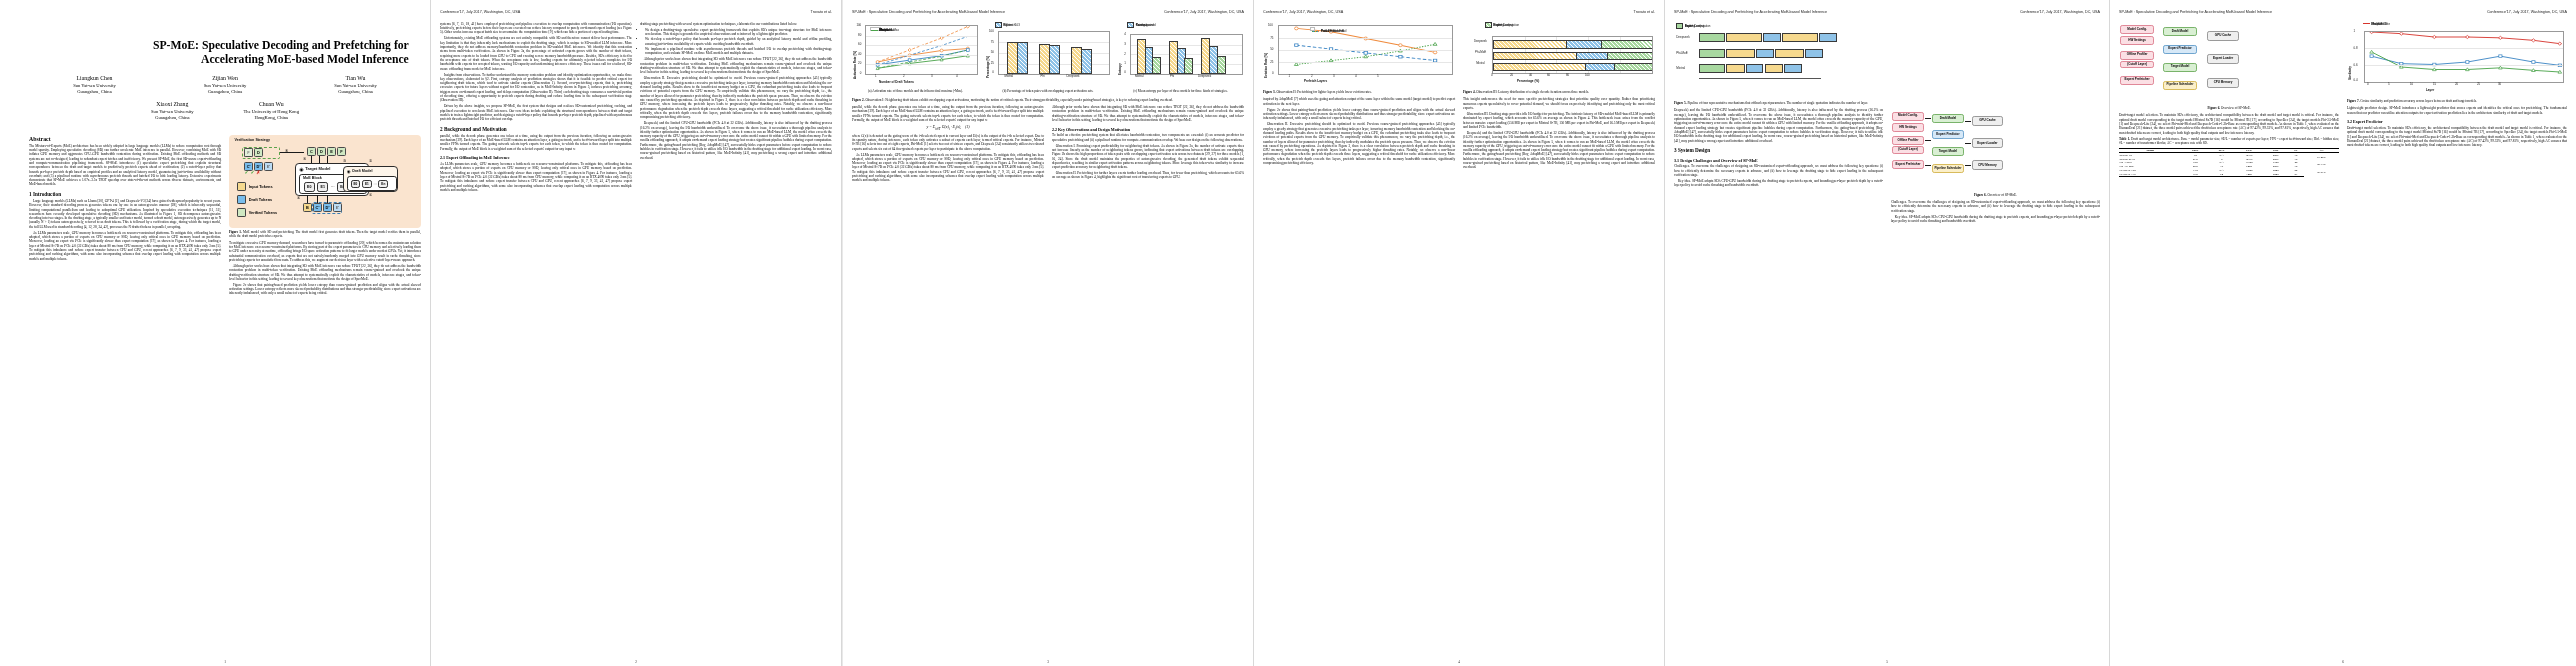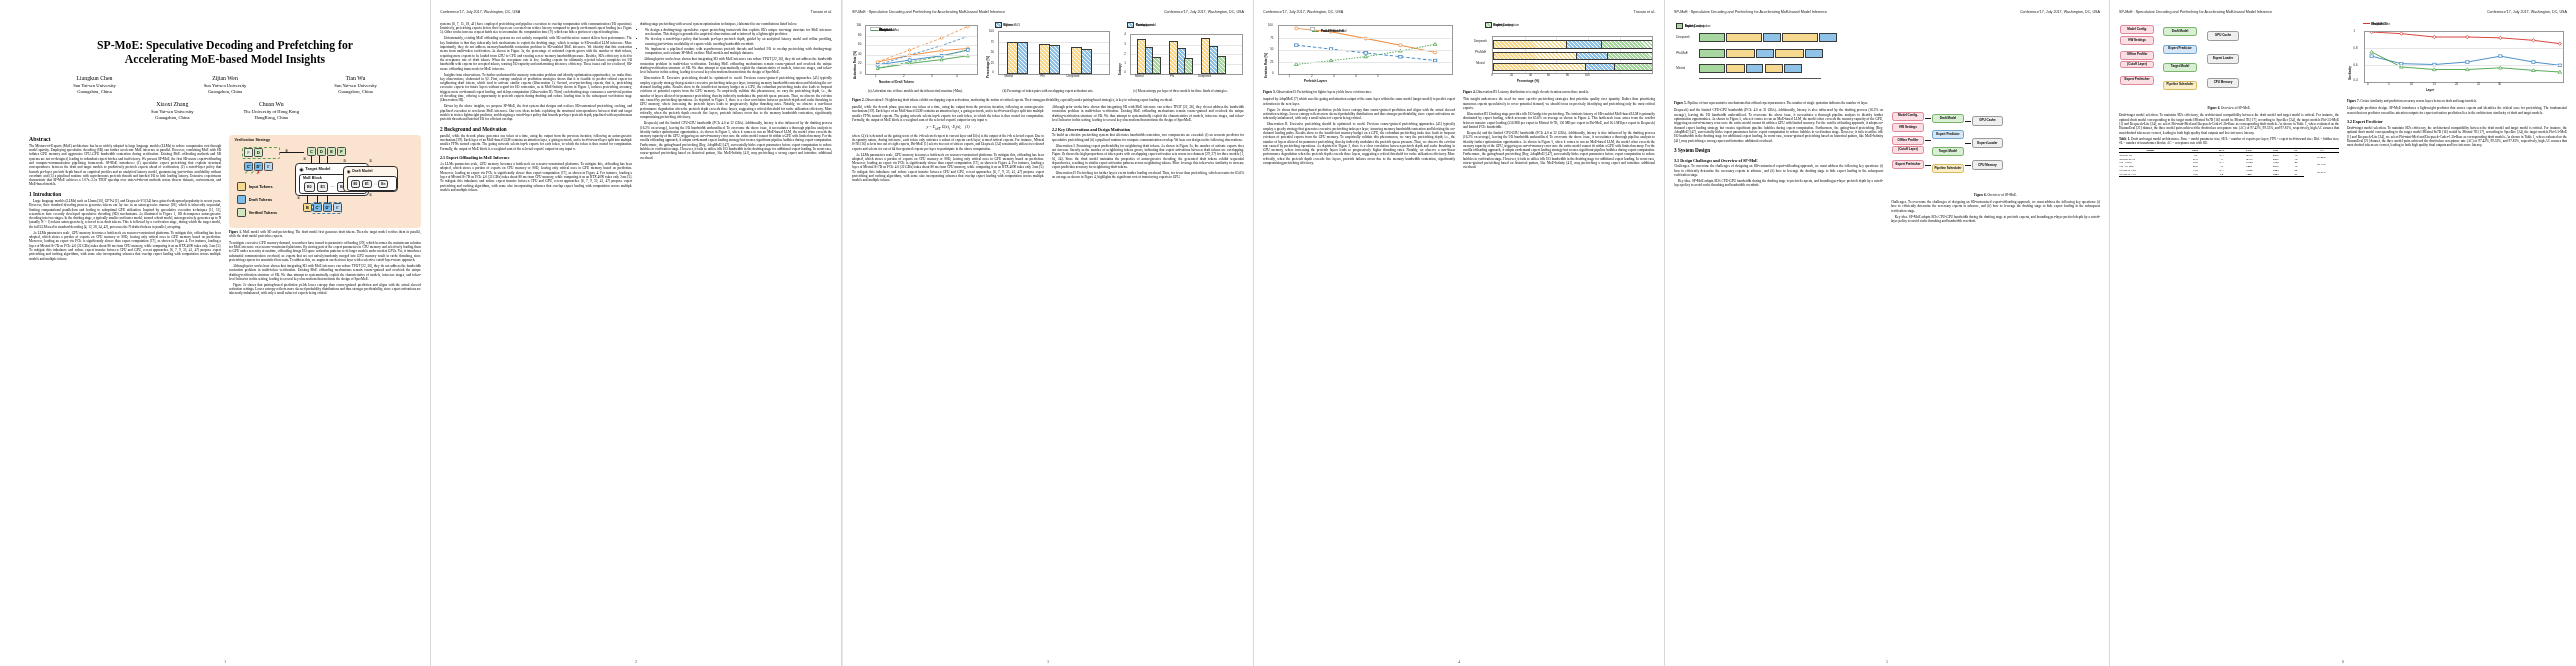--- a/index.html
+++ b/index.html
@@ -17,21 +17,21 @@
   .p2{left:431px;width:411px;}
   .p3{left:843px;width:411px;}
   .p4{left:1254px;width:411px;}
   .p5{left:1665px;width:445px;}
   .p6{left:2110px;width:466px;border-right:none;}
 
   .run-head{display:flex;justify-content:space-between;font-family:"Liberation Sans",sans-serif;
     font-size:3.7px;color:#1a1a1a;margin-bottom:6.7px;height:5px;line-height:5px;white-space:nowrap;overflow:hidden;}
   .run-head .l{flex:0 0 auto;} .run-head .r{flex:0 0 auto;}
 
-  .title{text-align:center;font-size:11.7px;font-weight:bold;line-height:1.22;margin:29px 12.2px 7.8px 12.2px;
+  .title{text-align:right;font-size:11.7px;font-weight:bold;line-height:1.22;margin:29px 12.2px 7.8px 12.2px;
     font-family:"Liberation Serif",serif;}
   .authors{display:flex;flex-wrap:wrap;justify-content:center;margin-bottom:2.2px;}
   .auth{width:33.3%;text-align:center;margin-bottom:3.9px;}
   .auth .nm{font-size:5.8px;line-height:1.35;}
   .auth .af{font-size:4.6px;line-height:1.3;}
   .auth-row2{display:flex;justify-content:center;gap:50px;margin-bottom:9px;}
   .auth-row2 .auth{width:auto;}
 
   .cols{display:flex;gap:7.8px;}
   .col{flex:1;min-width:0;}
@@ -116,21 +116,21 @@
 
 <div class="viewport">
 
   <div class="arxiv-strip">
     <div class="arxiv-text">arXiv:2510.10302v1  [cs.DC]  11 Oct 2025</div>
   </div>
 
   <div class="page p1">
     <div class="title">
       <span>SP-MoE: Speculative Decoding and Prefetching for</span><br>
-      <span>Accelerating MoE-based Model Insights</span>
+      <span>Accelerating MoE-based Model Inference</span>
     </div>
 
     <div class="authors">
       <div class="auth">
         <div class="nm">Liangkun Chen</div>
         <div class="af">Sun Yat-sen University</div>
         <div class="af">Guangzhou, China</div>
       </div>
       <div class="auth">
         <div class="nm">Zijian Wen</div>

